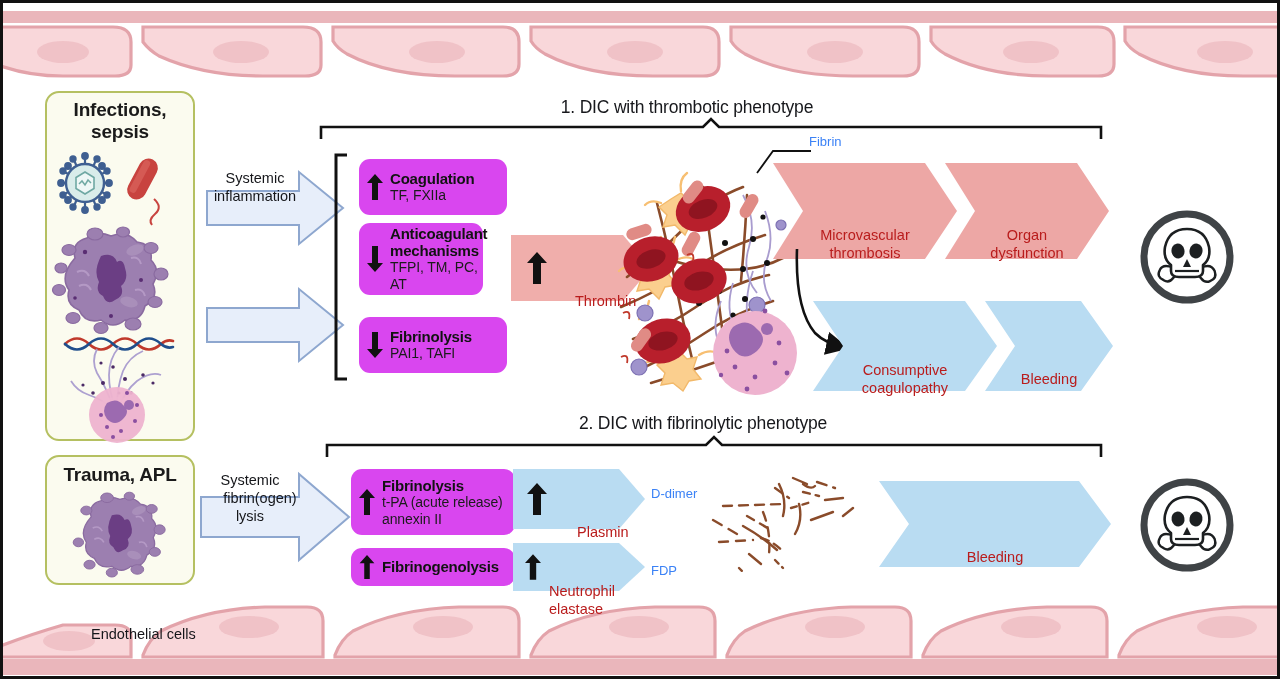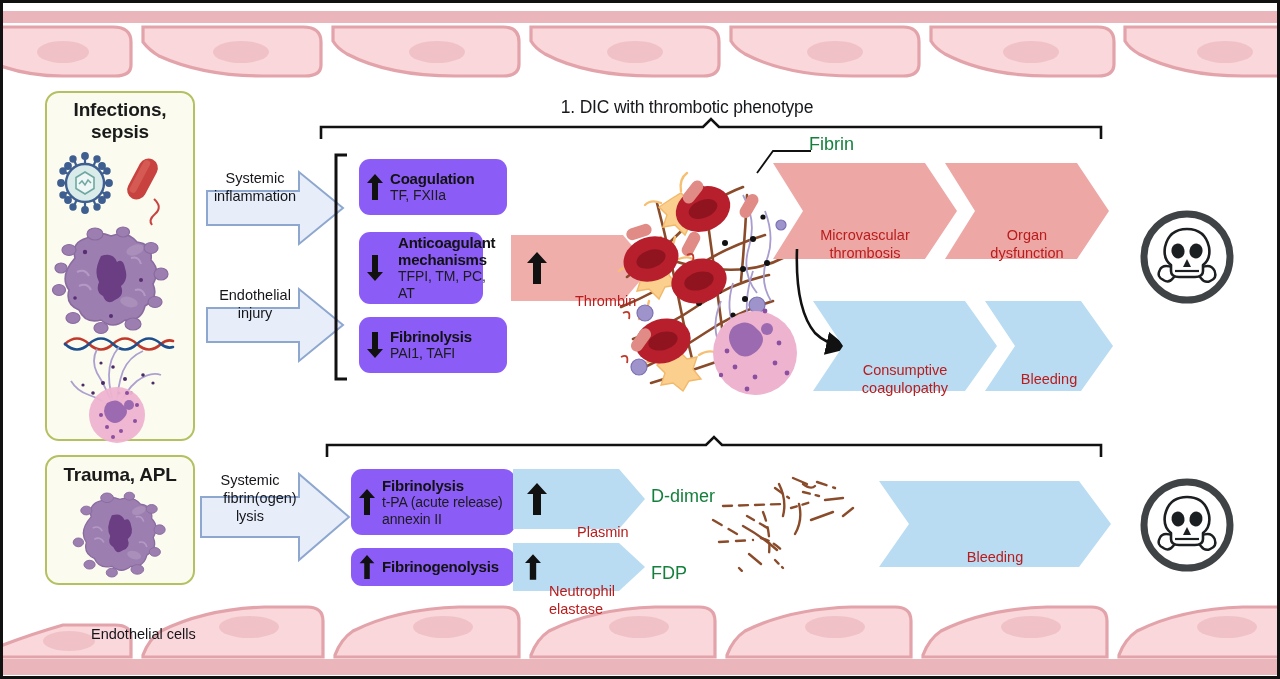--- a/index.html
+++ b/index.html
@@ -25,21 +25,21 @@
   }
   
   .inflow{
     position:absolute;display:flex;align-items:flex-start;justify-content:center;
     text-align:center;font-size:14.5px;color:#15161a;line-height:1.25;
   }
   .inflow svg{position:absolute;left:0;top:0;width:100%;height:100%;}
   .inflow span{position:relative;z-index:2;padding-right:20px;}
   
   .infobox{
-    position:absolute;background:#8b5cf6;border-radius:11px;box-sizing:border-box;
+    position:absolute;background:#d946ef;border-radius:11px;box-sizing:border-box;
     display:flex;align-items:center;padding:6px 10px 6px 8px;
   }
   .infobox .arrowglyph{flex:0 0 auto;margin-right:7px;}
   .infobox .txt{flex:1 1 auto;}
   .ib-title{font-size:15px;font-weight:700;color:#121212;line-height:1.15;letter-spacing:-0.2px;}
   .ib-sub{font-size:14px;font-weight:400;color:#1b1b1b;line-height:1.2;letter-spacing:-0.1px;}
   
   .chev{position:absolute;}
   .chev svg{position:absolute;left:0;top:0;width:100%;height:100%;}
   .chev .lbl{
@@ -48,21 +48,21 @@
     font-size:14.5px;color:#b91c1c;line-height:1.25;z-index:2;
     box-sizing:border-box;
     margin-top:33px;
   }
   .chev.hasglyph .lbl{justify-content:flex-start;padding-left:64px;}
   
   .phase-title{
     position:absolute;text-align:center;font-size:17.5px;color:#17181c;
     letter-spacing:-0.2px;white-space:nowrap;
   }
-  .plain-lbl{position:absolute;font-size:18px;color:#15803d;white-space:nowrap;}
+  .plain-lbl{position:absolute;font-size:13px;color:#3b82f6;white-space:nowrap;}
   .endo-lbl{position:absolute;font-size:14.5px;color:#15161a;white-space:nowrap;}
   svg{overflow:visible;}
 </style>
 </head>
 <body>
 
 <div id="root">
 
   <div class="endo-band" style="top:3px;height:74px;">
     <div class="endo-bar" style="top:5px;height:12px;background:#eab6bb;"></div>
@@ -312,24 +312,20 @@
     <span>
       <span>Systemic</span><br>
       <span>inflammation</span>
     </span>
   </div>
 
   <div class="inflow" style="left:202px;top:283px;width:140px;height:78px;">
     <svg viewBox="0 0 140 78" preserveAspectRatio="none">
       <path d="M2,22 L94,22 L94,3 L138,39 L94,75 L94,56 L2,56 Z" fill="#e7eefa" stroke="#8ea7cf" stroke-width="2"></path>
     </svg>
-    <span>
-      <span>Endothelial</span><br>
-      <span>injury</span>
-    </span>
   </div>
 
   <div class="inflow" style="left:196px;top:468px;width:152px;height:92px;">
     <svg viewBox="0 0 152 92" preserveAspectRatio="none">
       <path d="M2,26 L100,26 L100,3 L150,46 L100,89 L100,66 L2,66 Z" fill="#e7eefa" stroke="#8ea7cf" stroke-width="2"></path>
     </svg>
     <span style="padding-right:30px;">
       <span>Systemic</span><br>
       <span>fibrin(ogen) lysis</span>
     </span>
@@ -347,21 +343,21 @@
   <div class="infobox" style="left:356px;top:156px;width:148px;height:56px;">
     <svg class="arrowglyph" width="16" height="26" viewBox="0 0 16 26">
       <polygon points="8,0 16,9 11,9 11,26 5,26 5,9 0,9" fill="#111111"></polygon>
     </svg>
     <div class="txt">
       <div class="ib-title">Coagulation</div>
       <div class="ib-sub">TF, FXIIa</div>
     </div>
   </div>
 
-  <div class="infobox" style="left:356px;top:229px;width:124px;height:72px;gap:8px;">
+  <div class="infobox" style="left:356px;top:220px;width:124px;height:72px;">
     <svg class="arrowglyph" width="16" height="26" viewBox="0 0 16 26">
       <polygon points="8,26 16,17 11,17 11,0 5,0 5,17 0,17" fill="#111111"></polygon>
     </svg>
     <div class="txt">
       <div class="ib-title">Anticoagulant</div>
       <div class="ib-title">mechanisms</div>
       <div class="ib-sub">TFPI, TM, PC, AT</div>
     </div>
   </div>
 
@@ -554,20 +550,21 @@
                Q72,73 66,69 L60,65 L54,69 Q48,73 44,68 Z" transform="rotate(20 60 63)"></path>
     </g>
     <path d="M50,22 Q68,22 72,40 Q74,52 66,58 L66,64 Q66,70 58,70 L42,70
              Q34,70 34,64 L34,58 Q26,52 28,40 Q32,22 50,22 Z" fill="#ffffff" stroke="#1c1f21" stroke-width="2.6" stroke-linejoin="round"></path>
     <ellipse cx="41" cy="44" rx="6.5" ry="7.5" fill="#1c1f21" transform="rotate(-12 41 44)"></ellipse>
     <ellipse cx="59" cy="44" rx="6.5" ry="7.5" fill="#1c1f21" transform="rotate(12 59 44)"></ellipse>
     <path d="M50,52 L46,60 L54,60 Z" fill="#1c1f21"></path>
     <path d="M38,64 L62,64" stroke="#1c1f21" stroke-width="2.2"></path>
   </svg>
 
+  <div class="phase-title" style="left:500px;top:410px;width:400px;">2. DIC with fibrinolytic phenotype</div>
   <svg class="abs" style="left:322px;top:432px;width:778px;height:22px;" viewBox="0 0 778 22">
     <path d="M2,22 L2,10 L381,10 L389,2 L397,10 L776,10 L776,22" fill="none" stroke="#111111" stroke-width="2.6" stroke-linejoin="miter"></path>
   </svg>
 
   <div class="infobox" style="left:348px;top:466px;width:164px;height:66px;">
     <svg class="arrowglyph" width="16" height="26" viewBox="0 0 16 26">
       <polygon points="8,0 16,9 11,9 11,26 5,26 5,9 0,9" fill="#111111"></polygon>
     </svg>
     <div class="txt">
       <div class="ib-title">Fibrinolysis</div>

